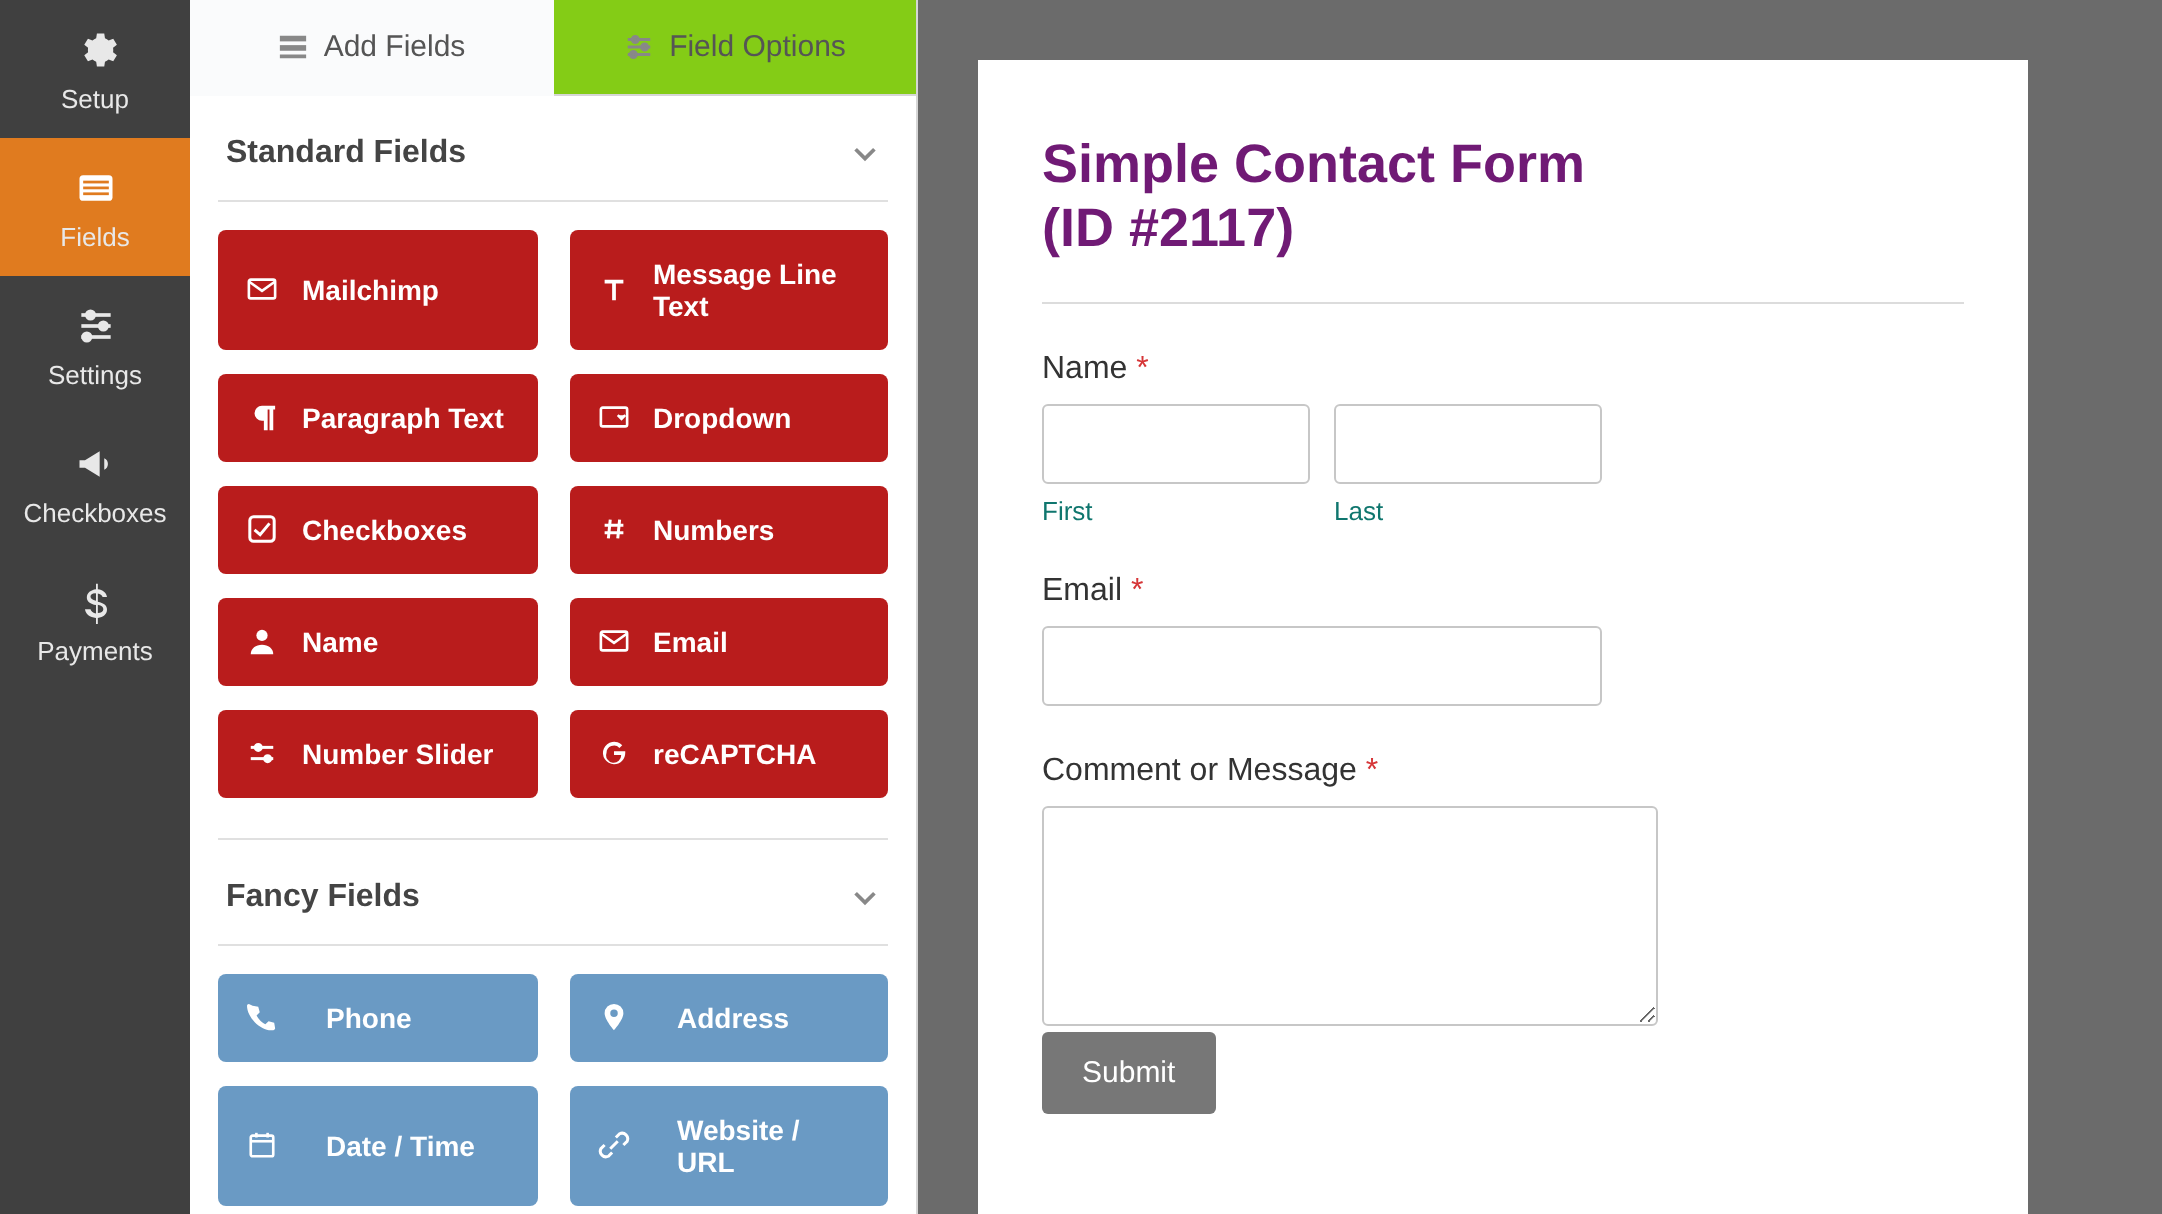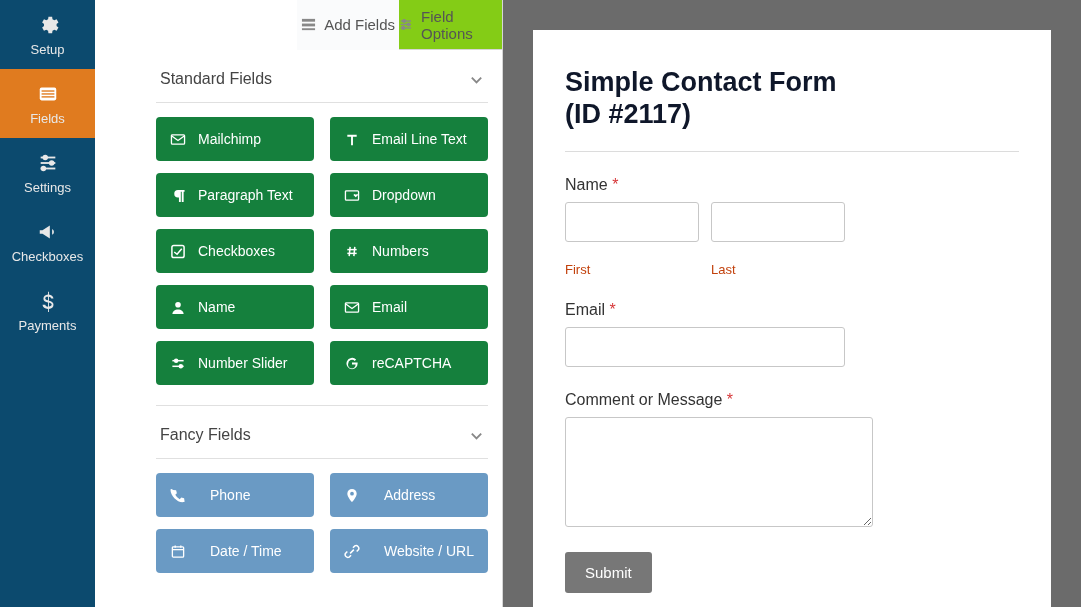--- a/index.html
+++ b/index.html
@@ -11,21 +11,21 @@
     background: #6b6b6b;
     display: flex;
     width: 1081px;
     height: 607px;
     overflow: hidden;
   }
 
   
   .nav {
     width: 95px;
-    background: #0c4a6e;
+    background: #404040;
     color: #fff;
     display: flex;
     flex-direction: column;
   }
   .nav-item {
     padding: 14px 0 12px;
     text-align: center;
     cursor: pointer;
     color: #e8e8e8;
     font-size: 13px;
@@ -33,26 +33,25 @@
   .nav-item.active { background: #e07b1f; }
   .nav-icon {
     display: block;
     margin: 0 auto 6px;
     color: #e8e8e8;
   }
   .nav-item.active .nav-icon { color: #fff; }
 
   
   .panel {
-    width: 408px;
+    width: 364px;
     background: #fff;
     display: flex;
     flex-direction: column;
     border-right: 1px solid #d6d6d6;
-    align-items: flex-end;
   }
   .tabs {
     display: flex;
     height: 50px;
     border-bottom: 1px solid #d6d6d6;
   }
   .tab {
     flex: 1;
     display: flex;
     align-items: center;
@@ -67,20 +66,21 @@
     background: #fafbfc;
     border-bottom: 1px solid #fafbfc;
     margin-bottom: -1px;
   }
   .tab svg { color: #888; }
 
   .panel-scroll {
     overflow-y: auto;
     padding: 0 14px 20px;
     position: relative;
+    font-weight: bold;
   }
   .panel-scroll::-webkit-scrollbar { width: 8px; }
   .panel-scroll::-webkit-scrollbar-thumb { background: #c8c8c8; border-radius: 4px; }
 
   .group-header {
     display: flex;
     align-items: center;
     justify-content: space-between;
     padding: 20px 4px 14px;
     border-bottom: 1px solid #e0e0e0;
@@ -91,21 +91,21 @@
   }
   .group-header svg { color: #888; }
 
   .field-grid {
     display: grid;
     grid-template-columns: 1fr 1fr;
     gap: 12px 16px;
     margin-bottom: 10px;
   }
   .field-btn {
-    background: #15803d;
+    background: #b91c1c;
     color: #fff;
     border-radius: 4px;
     padding: 14px 14px;
     display: flex;
     align-items: center;
     gap: 12px;
     font-size: 14px;
     cursor: pointer;
   }
   .field-btn.fancy { background: #6a9ac4; gap: 24px; }
@@ -122,51 +122,50 @@
   .form-card {
     background: #fff;
     width: 100%;
     max-width: 525px;
     min-height: 100%;
     padding: 36px 32px;
   }
   .form-title {
     font-size: 27px;
     font-weight: 600;
-    color: #0f172a;
+    color: #701a75;
     line-height: 1.2;
   }
   .form-title hr {
     border: none;
     border-top: 1px solid #dcdcdc;
     margin-top: 20px;
   }
   .form-field { margin-top: 24px; }
   .form-label { font-size: 16px; color: #333; display: block; margin-bottom: 8px; }
   .req { color: #d63638; }
   .row-two { display: flex; gap: 12px; }
   .col { flex: 0 0 134px; }
   .input {
     width: 100%;
     height: 40px;
     border: 1px solid #c7c7c7;
     border-radius: 3px;
     background: #fff;
   }
-  .sublabel { font-size: 13px; color: #c2410c; margin-top: 20px; display: block; }
+  .sublabel { font-size: 13px; color: #0f766e; margin-top: 6px; display: block; }
   .input.wide { width: 280px; }
   .textarea {
     width: 308px;
     height: 110px;
     border: 1px solid #c7c7c7;
     border-radius: 3px;
     background: #fff;
   }
   .submit-btn {
-    margin-top: 22px;
     background: #777;
     color: #fff;
     border: none;
     border-radius: 3px;
     padding: 12px 20px;
     font-size: 15px;
     cursor: pointer;
   }
 
   
@@ -253,21 +252,21 @@
         <svg class="ico-sm" viewBox="0 0 16 16" fill="none" stroke="currentColor" stroke-width="1.4">
             <rect x="1" y="3" width="14" height="10" rx="1"></rect>
             <polyline points="1,4 8,9 15,4"></polyline>
           </svg>
         <span>Mailchimp</span>
       </div>
       <div class="field-btn">
         <svg class="ico-sm" viewBox="0 0 16 16" fill="currentColor">
             <path d="M3 3h10v2H9v9H7V5H3z"></path>
           </svg>
-        <span>Email Line Text</span>
+        <span>Message Line Text</span>
       </div>
       <div class="field-btn">
         <svg class="ico-sm" viewBox="0 0 16 16" fill="currentColor">
             <path d="M8 2a4 4 0 000 8h1v5h2V4h1v11h2V4h1V2H8z"></path>
           </svg>
         <span>Paragraph Text</span>
       </div>
       <div class="field-btn">
         <svg class="ico-sm" viewBox="0 0 16 16" fill="none" stroke="currentColor" stroke-width="1.4">
             <rect x="1" y="3" width="14" height="10" rx="1"></rect>

